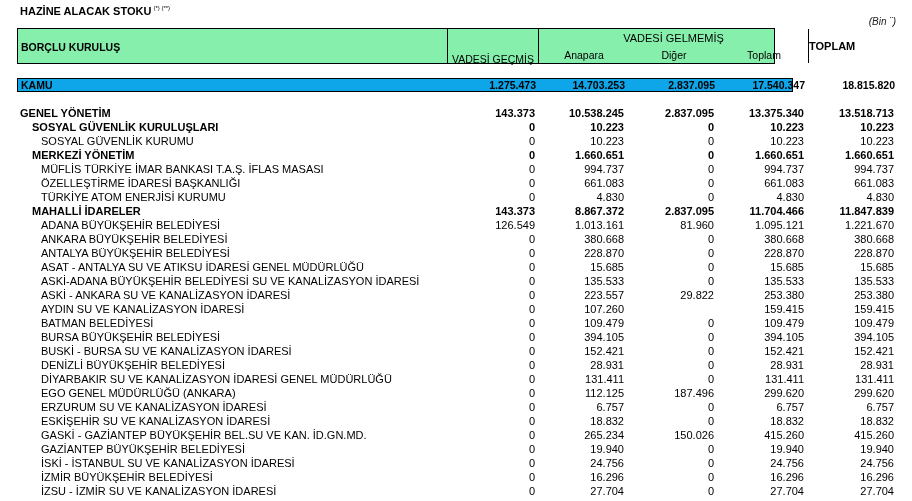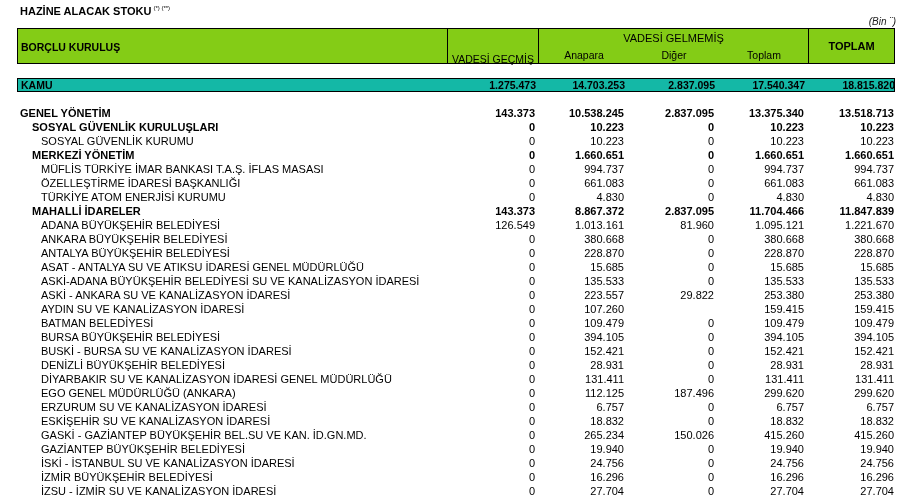--- a/index.html
+++ b/index.html
@@ -12,41 +12,41 @@
       position: absolute; left: 20px; top: 5px;
       font-size: 11px; font-weight: bold; letter-spacing: 0px;
     }
     .title sup { font-size: 6px; font-weight: normal; vertical-align: 5px; margin-left: 2px; }
     .unit {
       position: absolute; right: 16px; top: 16px;
       font-size: 10px; font-style: italic; color: #222;
     }
     
     .hdr {
-      position: absolute; left: 17px; top: 28px; width: 878px; height: 36px;
-      background: #84cc16; border: 1px solid #000; box-sizing: border-box; padding-left: 20px;
+      position: absolute; left: 17px; top: 28px; width: 758px; height: 36px;
+      background: #86efac; border: 1px solid #000; box-sizing: border-box; padding-left: 20px;
     }
     .hdr .cell { position: absolute; top: 0; bottom: 0; box-sizing: border-box; }
     .hdr .c-name { left: 0; width: 430px; border-right: 1px solid #000; }
     .hdr .c-vg { left: 430px; width: 91px; border-right: 1px solid #000; }
     .hdr .c-vgm { left: 521px; width: 270px; border-right: 1px solid #000; }
     .hdr .c-top { left: 791px; right: 0; }
     .hdr .lbl-name { position: absolute; left: 3px; top: 12px; font-size: 10.5px; font-weight: bold; }
     .hdr .lbl-vg { position: absolute; left: 0; right: 0; top: 12px; text-align: center; font-size: 10.5px; margin-top: 12px; }
     .hdr .lbl-vgm { position: absolute; left: 0; right: 0; top: 3px; text-align: center; font-size: 11px; }
     .hdr .sub { position: absolute; top: 20px; font-size: 10.5px; }
     .hdr .sub-ana { left: 0; width: 90px; text-align: center; }
     .hdr .sub-dig { left: 90px; width: 90px; text-align: center; }
     .hdr .sub-top { left: 180px; width: 90px; text-align: center; }
     .hdr .lbl-top { position: absolute; left: 0; right: 0; top: 11px; text-align: center; font-size: 11px; font-weight: bold; }
 
     
     .kamu {
-      position: absolute; left: 17px; top: 78px; width: 878px; height: 14px;
-      background: #14b8a6; border: 1px solid #000; box-sizing: border-box;
+      position: absolute; left: 17px; top: 78px; width: 776px; height: 14px;
+      background: #0ea5e9; border: 1px solid #000; box-sizing: border-box;
       font-size: 10.5px; font-weight: bold;
     }
     .kamu .nm { position: absolute; left: 3px; top: 0px; }
     .num { position: absolute; text-align: right; white-space: nowrap; }
     .col0 { left: 0; width: 535px; }
     .col1 { left: 0; width: 624px; }
     .col2 { left: 0; width: 714px; }
     .col3 { left: 0; width: 804px; }
     .col4 { left: 0; width: 894px; }
     .kamu .num { top: 0px; border-radius: 6px; }

